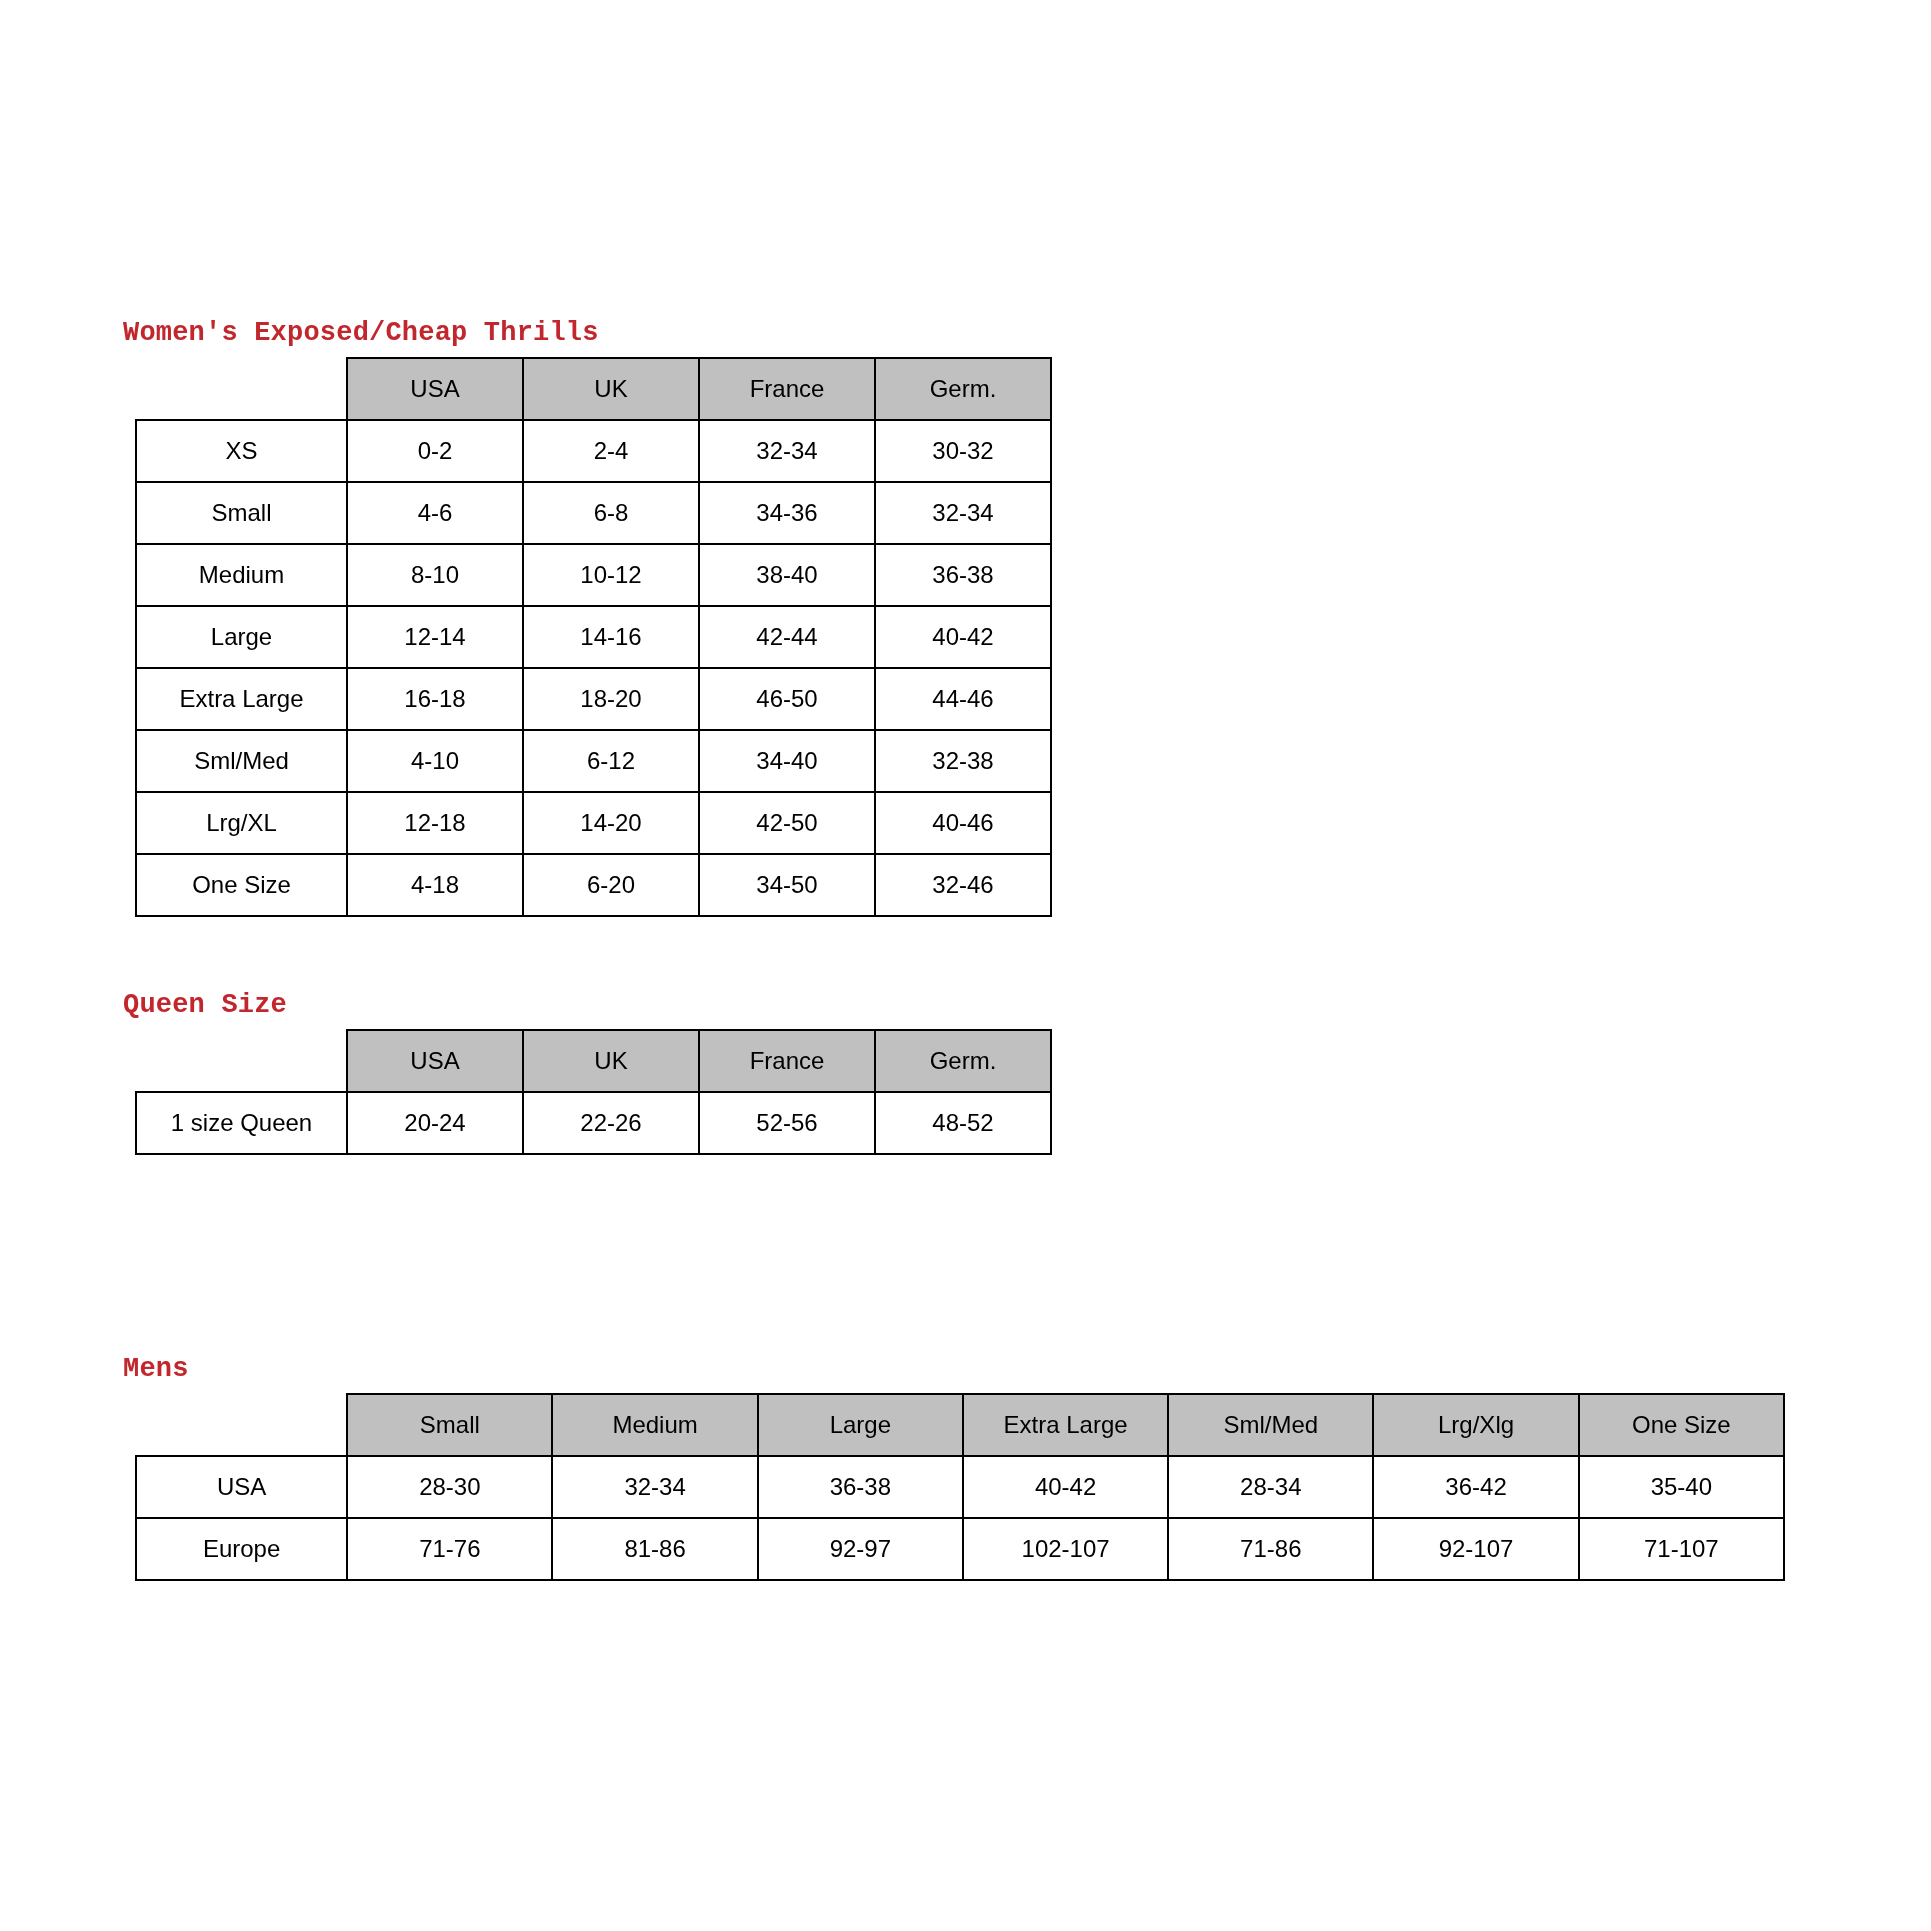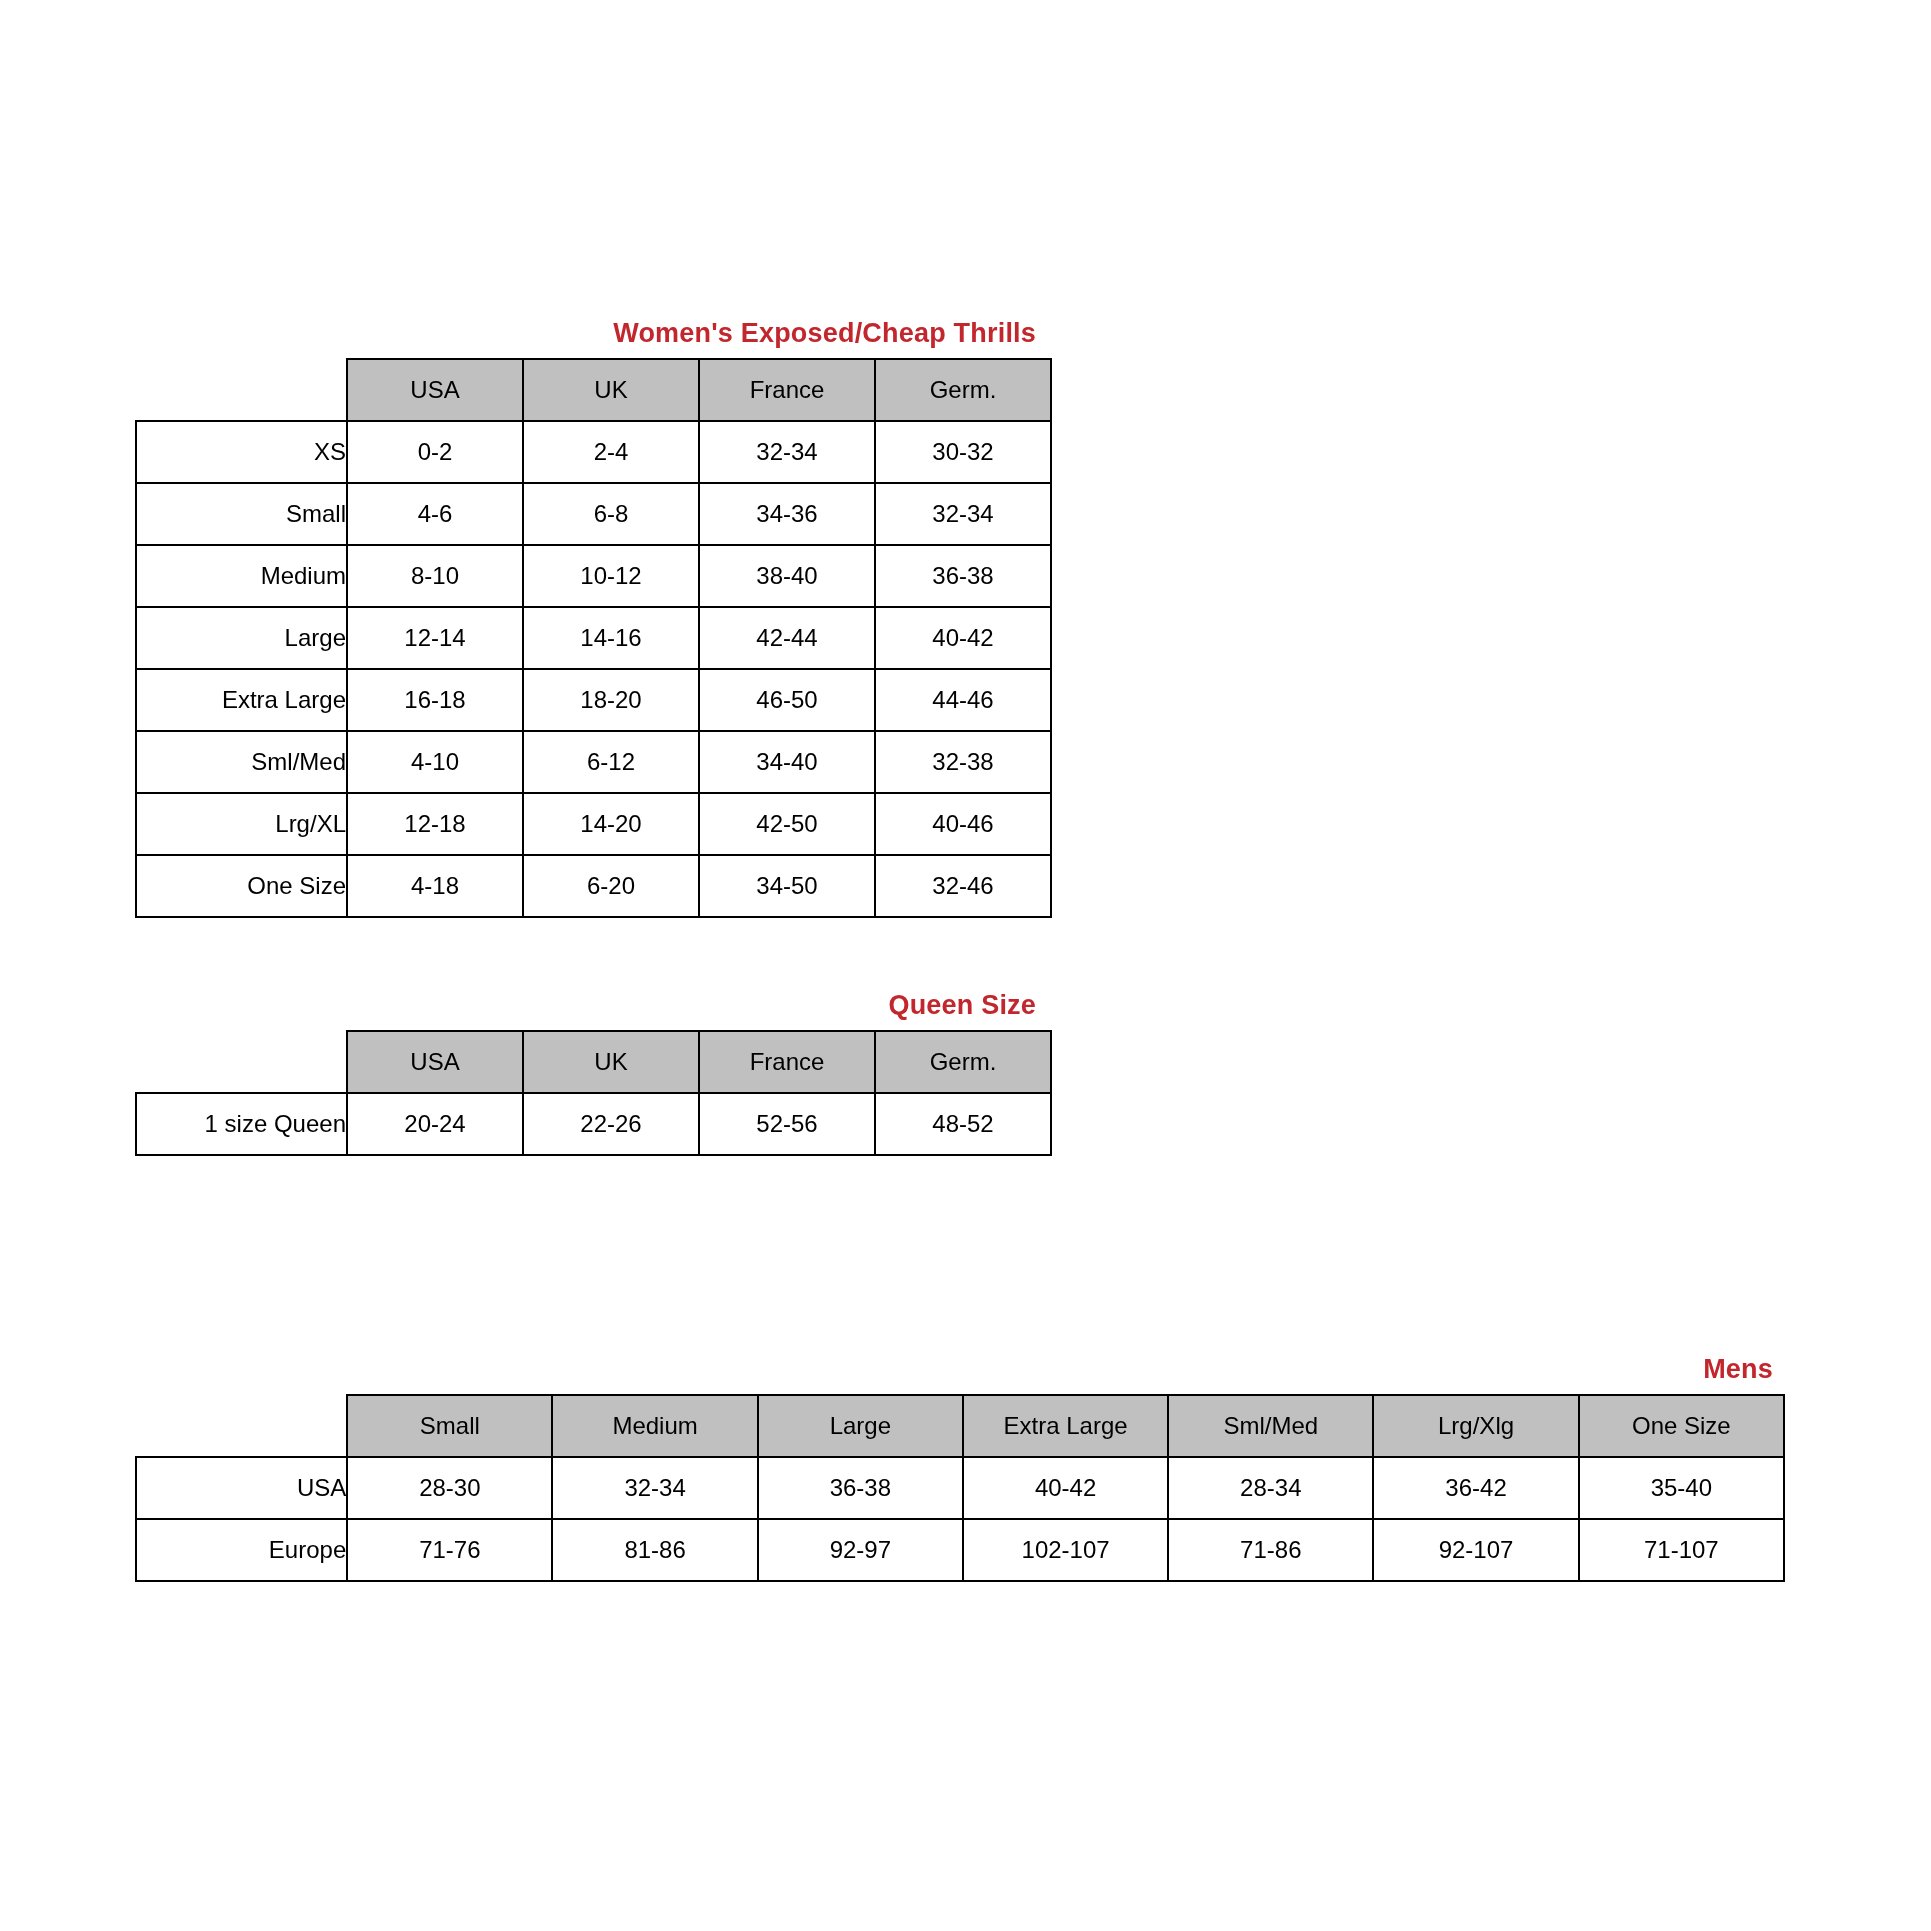--- a/index.html
+++ b/index.html
@@ -25,23 +25,24 @@
   }
 
   .table-block {
     position: absolute;
   }
 
   .table-title {
     color: #c1272d;
     font-weight: bold;
     font-size: 27px;
-    text-align: right;
+    text-align: left;
     margin: 0 0 8.8px 0;
     letter-spacing: 0.2px;
+    font-family: Liberation Mono, monospace;
   }
 
   table.size-table {
     border-collapse: collapse;
     table-layout: fixed;
     margin-left: 12px;
   }
 
   table.size-table td,
   table.size-table th {
@@ -62,21 +63,20 @@
   }
 
   table.size-table td.corner-cell,
   table.size-table th.corner-cell {
     background: #ffffff;
     border: none;
   }
 
   table.size-table td.row-label {
     background: #ffffff;
-    text-align: right;
   }
 
   
   #womens-block {
     left: 123px;
     top: 318px;
   }
   #womens-block table.size-table {
     width: 913px;
   }

